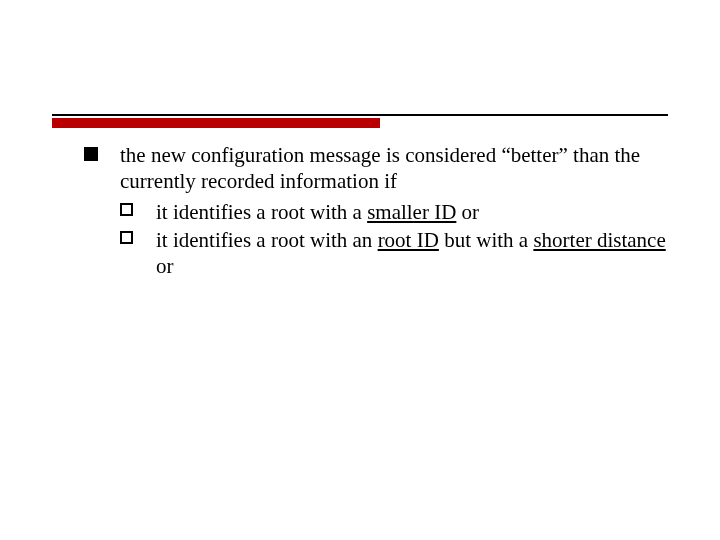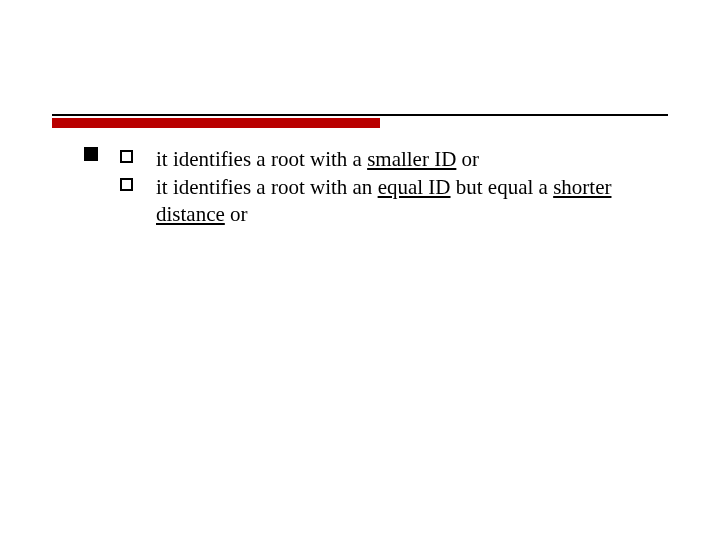--- a/index.html
+++ b/index.html
@@ -77,31 +77,32 @@
 <body>
 
 <div class="slide">
   <div class="rule"></div>
   <div class="redbar"></div>
 
   <div class="content">
 
     <div class="l1">
       <span class="bullet1"></span>
+      <span>the new configuration message is considered “better” than the currently recorded information if</span>
     </div>
 
     <div class="l2-group">
 
       <div class="l2">
         <span class="bullet2"></span>
         <span>it identifies a root with a </span><span class="u">smaller ID</span><span> or</span>
       </div>
 
       <div class="l2">
         <span class="bullet2"></span>
-        <span>it identifies a root with an </span><span class="u">equal ID</span><span> but equal a </span><span class="u">shorter distance</span><span> or</span>
+        <span>it identifies a root with an </span><span class="u">root ID</span><span> but with a </span><span class="u">shorter distance</span><span> or</span>
       </div>
 
 
     </div>
 
   </div>
 </div>
 
 </body></html>

